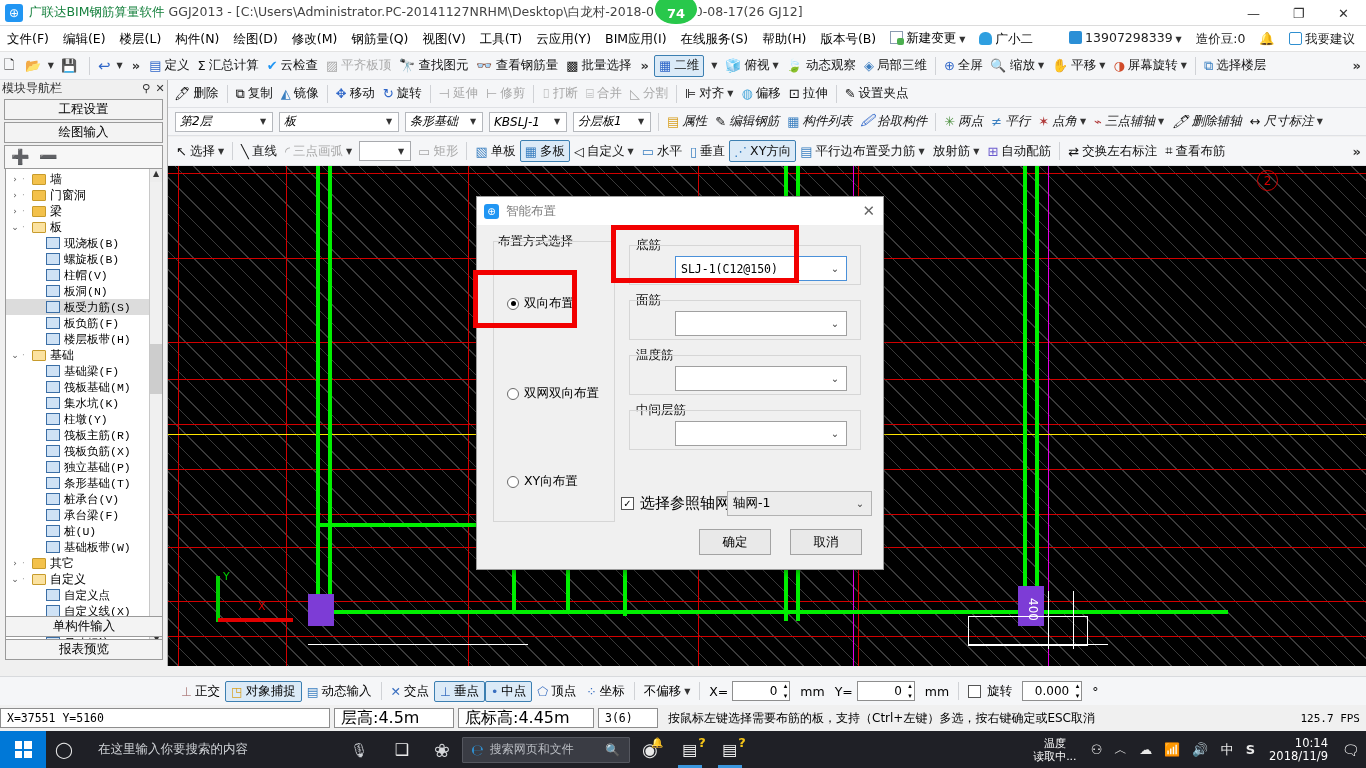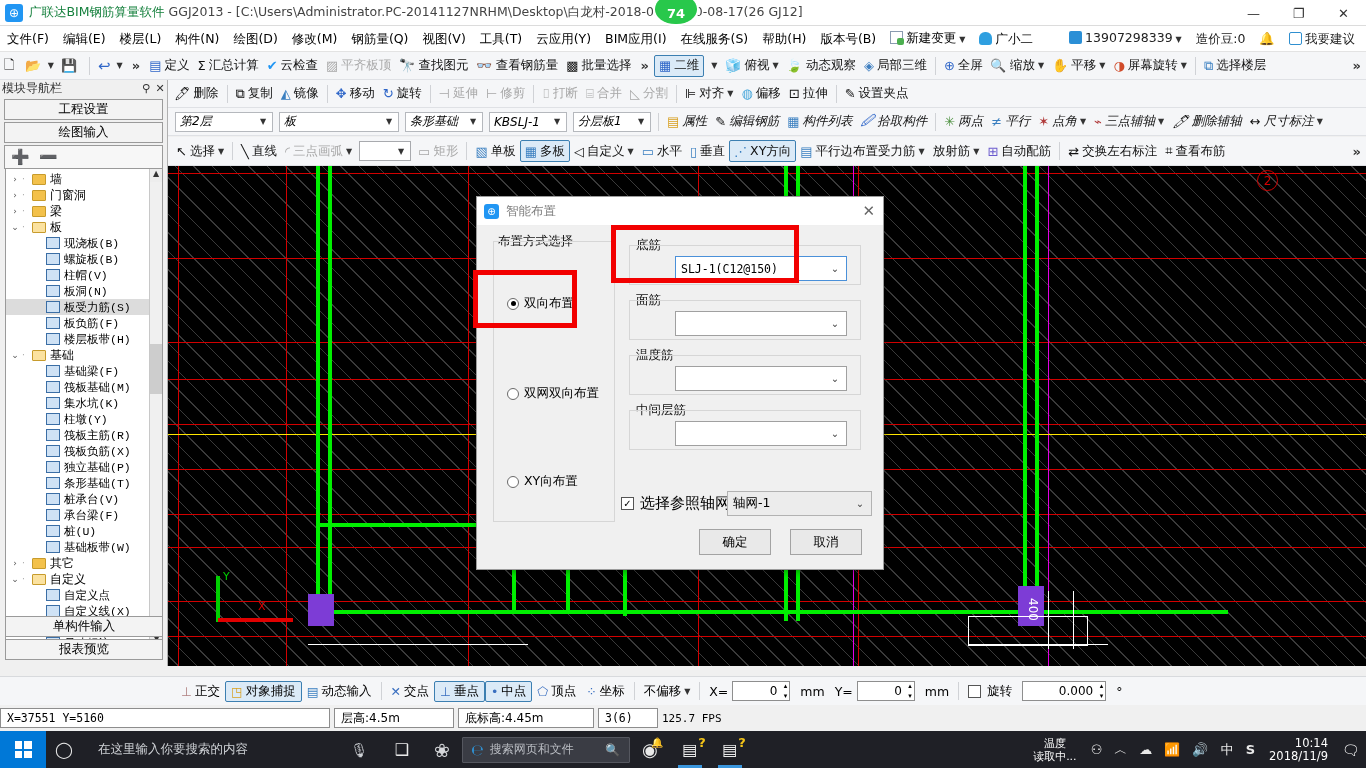--- a/index.html
+++ b/index.html
@@ -144,21 +144,21 @@
      border-top:1px solid #d8dadd; display:flex; align-items:center; }
   .sb-item { display:flex; align-items:center; height:21px; padding:0 5px; font-size:12.5px; }
   .sb-item.on { border:1px solid #3c7fb1; background:#dbeaf7; border-radius:2px; }
   .spin { height:20px; width:58px; border:1px solid #8e8e8e; background:#fff; display:flex;
      align-items:center; justify-content:flex-end; padding-right:12px; font-size:12px; position:relative; }
   .spin:after{ content:'\25B4\000A\25BE'; position:absolute; right:2px; top:-1px; font-size:7px; line-height:10px; white-space:pre;}
   .infobar { position:absolute; left:0; top:705px; width:1366px; height:26px; background:#f0f0f0;
      display:flex; align-items:center; font-size:12px; }
   .ibox { border:1px solid #8d8d8d; background:#fff; height:20px; display:flex; align-items:center;
      padding:0 6px; margin-right:4px; font-family:"DejaVu Sans Mono","Liberation Mono",monospace; font-size:11.5px; }
-  .ibox.cn { font-family:"DejaVu Sans","Liberation Sans",sans-serif; font-size:12px;}
+  .ibox.cn { font-family:"DejaVu Sans","Liberation Sans",sans-serif; font-size:16px;}
   .hintbox { flex:1; height:20px; display:flex; align-items:center; padding:0 6px; font-size:12px;}
   .fps { font-family:"DejaVu Sans Mono","Liberation Mono",monospace; font-size:11px; padding-right:6px;}
 
   
   .taskbar { position:absolute; left:0; top:731px; width:1366px; height:37px; background:#1f2026;
      display:flex; align-items:center; color:#fff; }
   .tb-start { width:46px; height:37px; background:#0078d7; display:flex; align-items:center; justify-content:center;}
   .winlogo { width:17px; height:17px; display:grid; grid-template-columns:1fr 1fr; grid-template-rows:1fr 1fr;
      gap:2px; }
   .winlogo i { background:#fff; display:block; }
@@ -909,30 +909,31 @@
         <span style="margin-right:4px">Y=</span>
         <span class="spin">0</span>
       </div>
     <div class="sb-item">mm</div>
     <div class="tsep"></div>
     <div class="sb-item">
         <span class="chk"></span>
         <span>旋转</span>
       </div>
     <div class="sb-item">
-        <span class="spin" style="width:84px">0.000</span>
+        <span class="spin" style="width:60px">0.000</span>
       </div>
     <div class="sb-item">°</div>
   </div>
 
   <div class="infobar">
     <div class="ibox" style="width:330px">X=37551 Y=5160</div>
     <div class="ibox cn" style="width:120px">层高:4.5m</div>
     <div class="ibox cn" style="width:136px">底标高:4.45m</div>
     <div class="ibox" style="width:60px">3(6)</div>
+    <div class="hintbox">按鼠标左键选择需要布筋的板，支持（Ctrl+左键）多选，按右键确定或ESC取消</div>
     <div class="fps">125.7 FPS</div>
   </div>
 
   <div class="taskbar">
     <div class="tb-start">
       <span class="winlogo">
           <i></i>
           <i></i>
           <i></i>
           <i></i>

